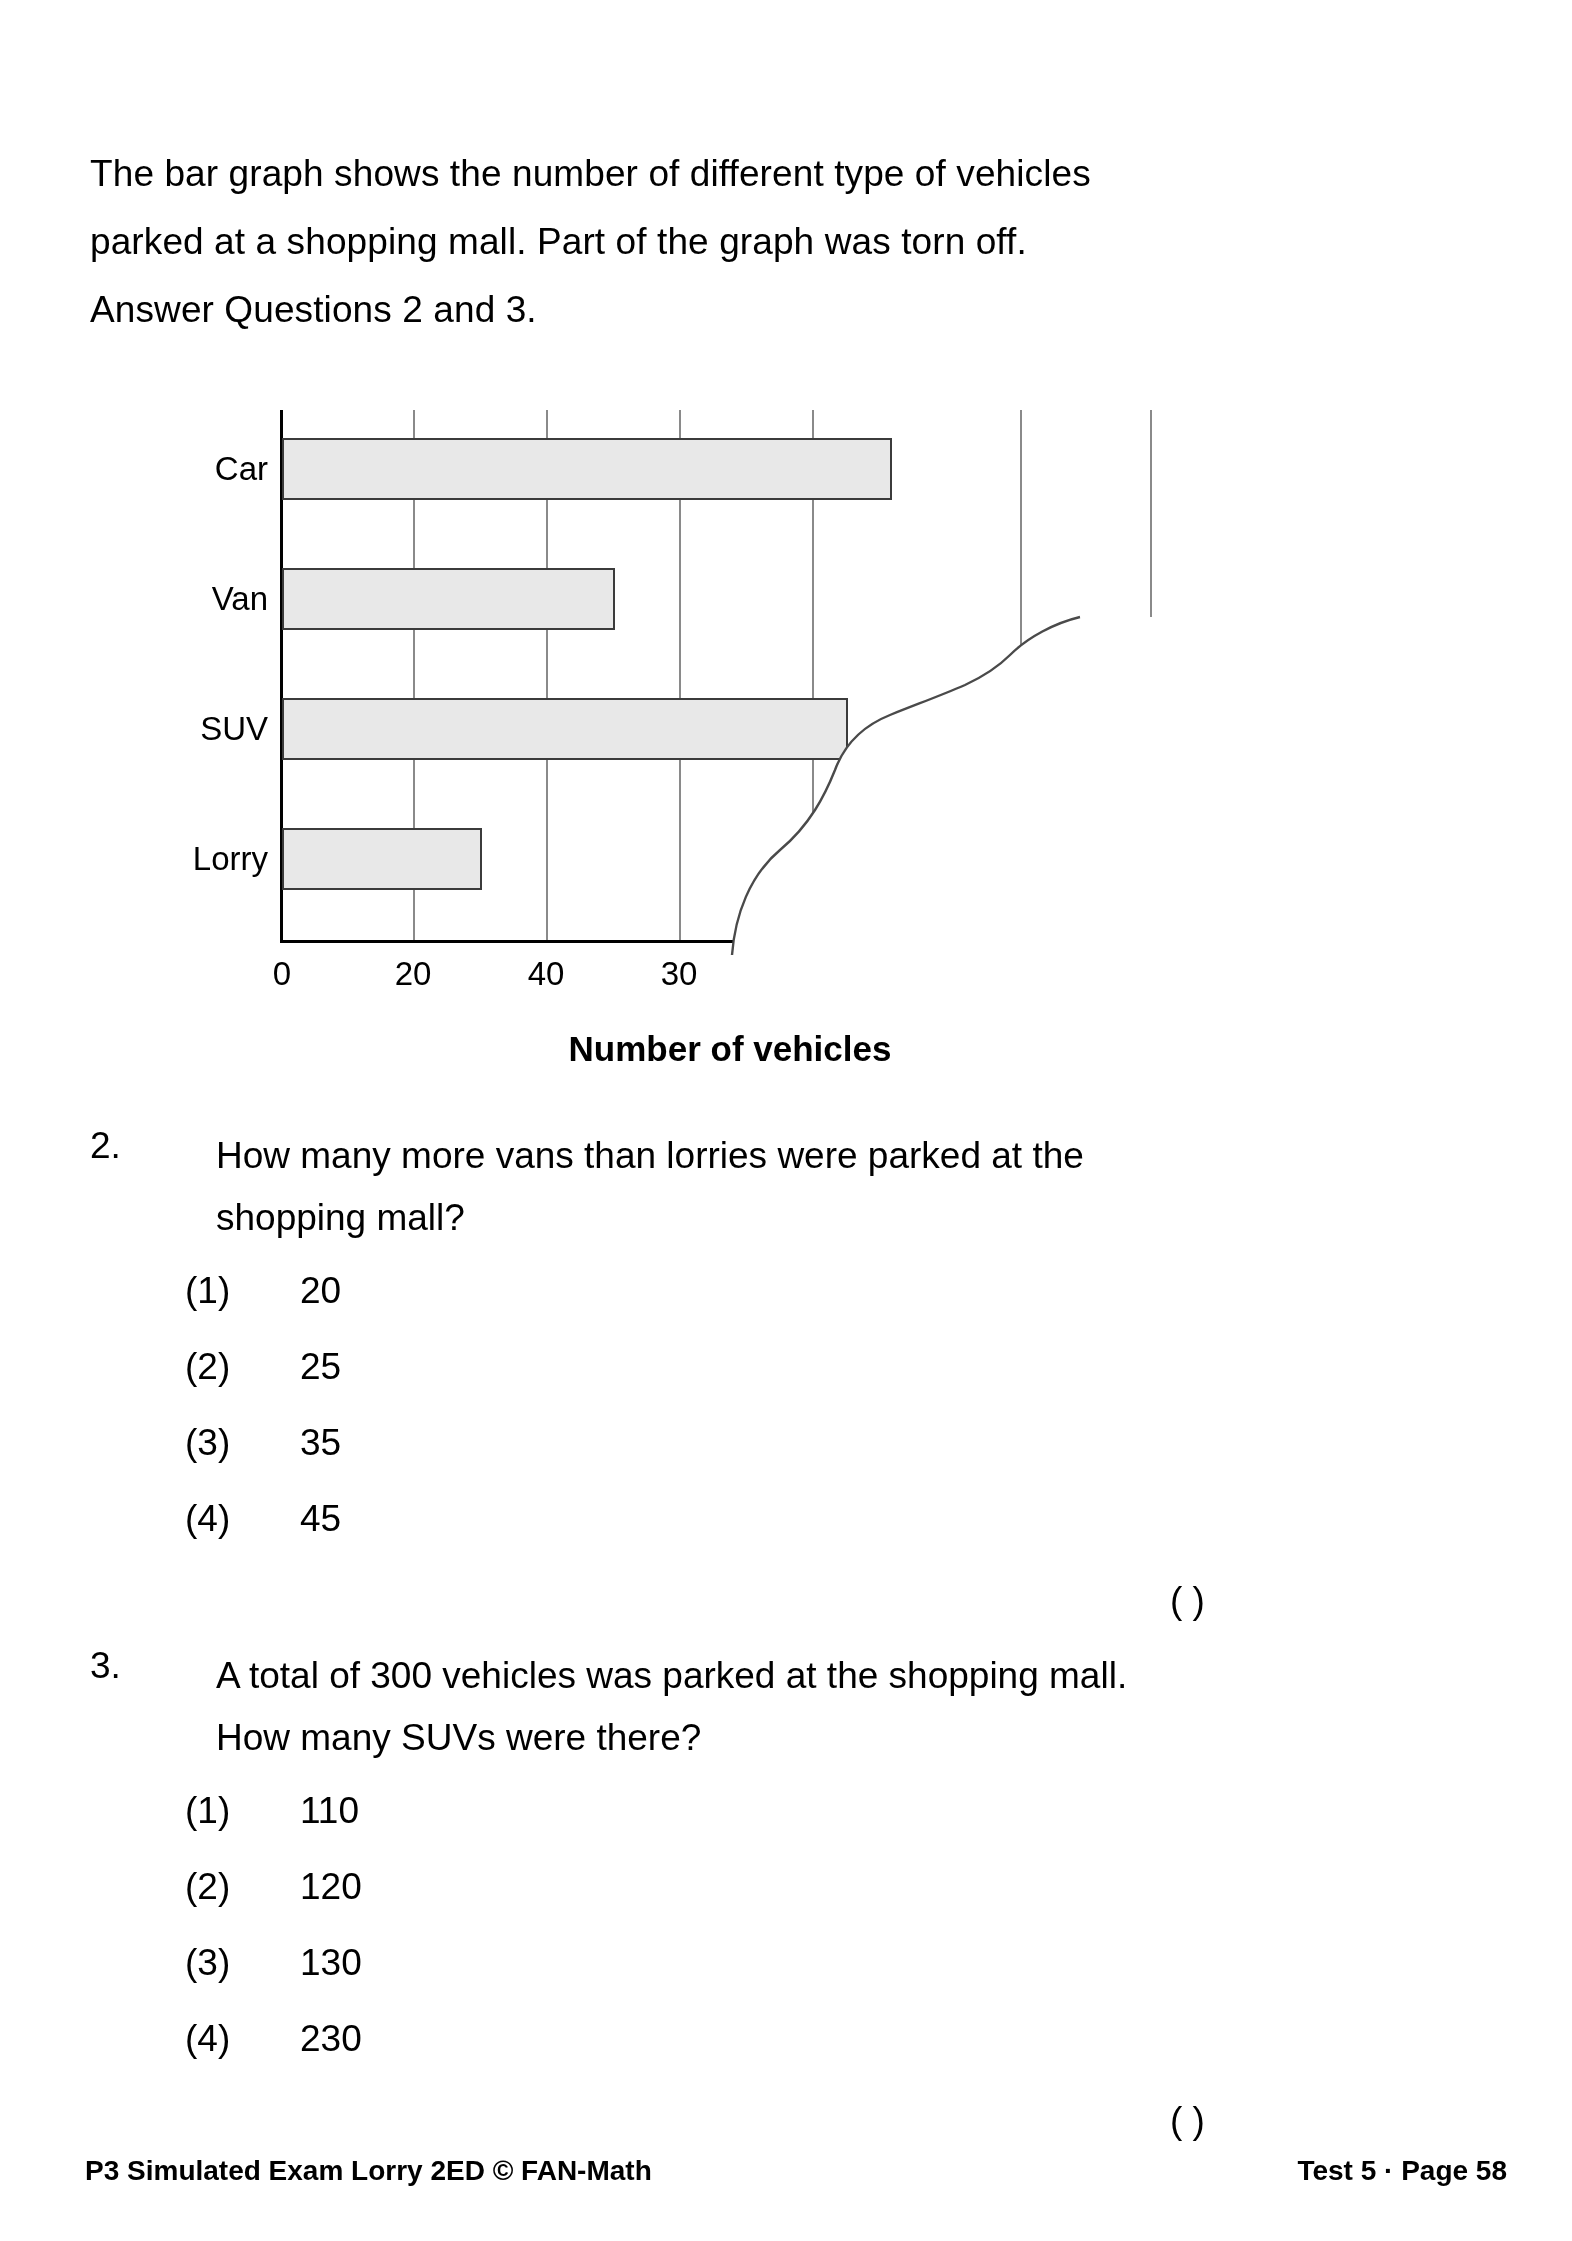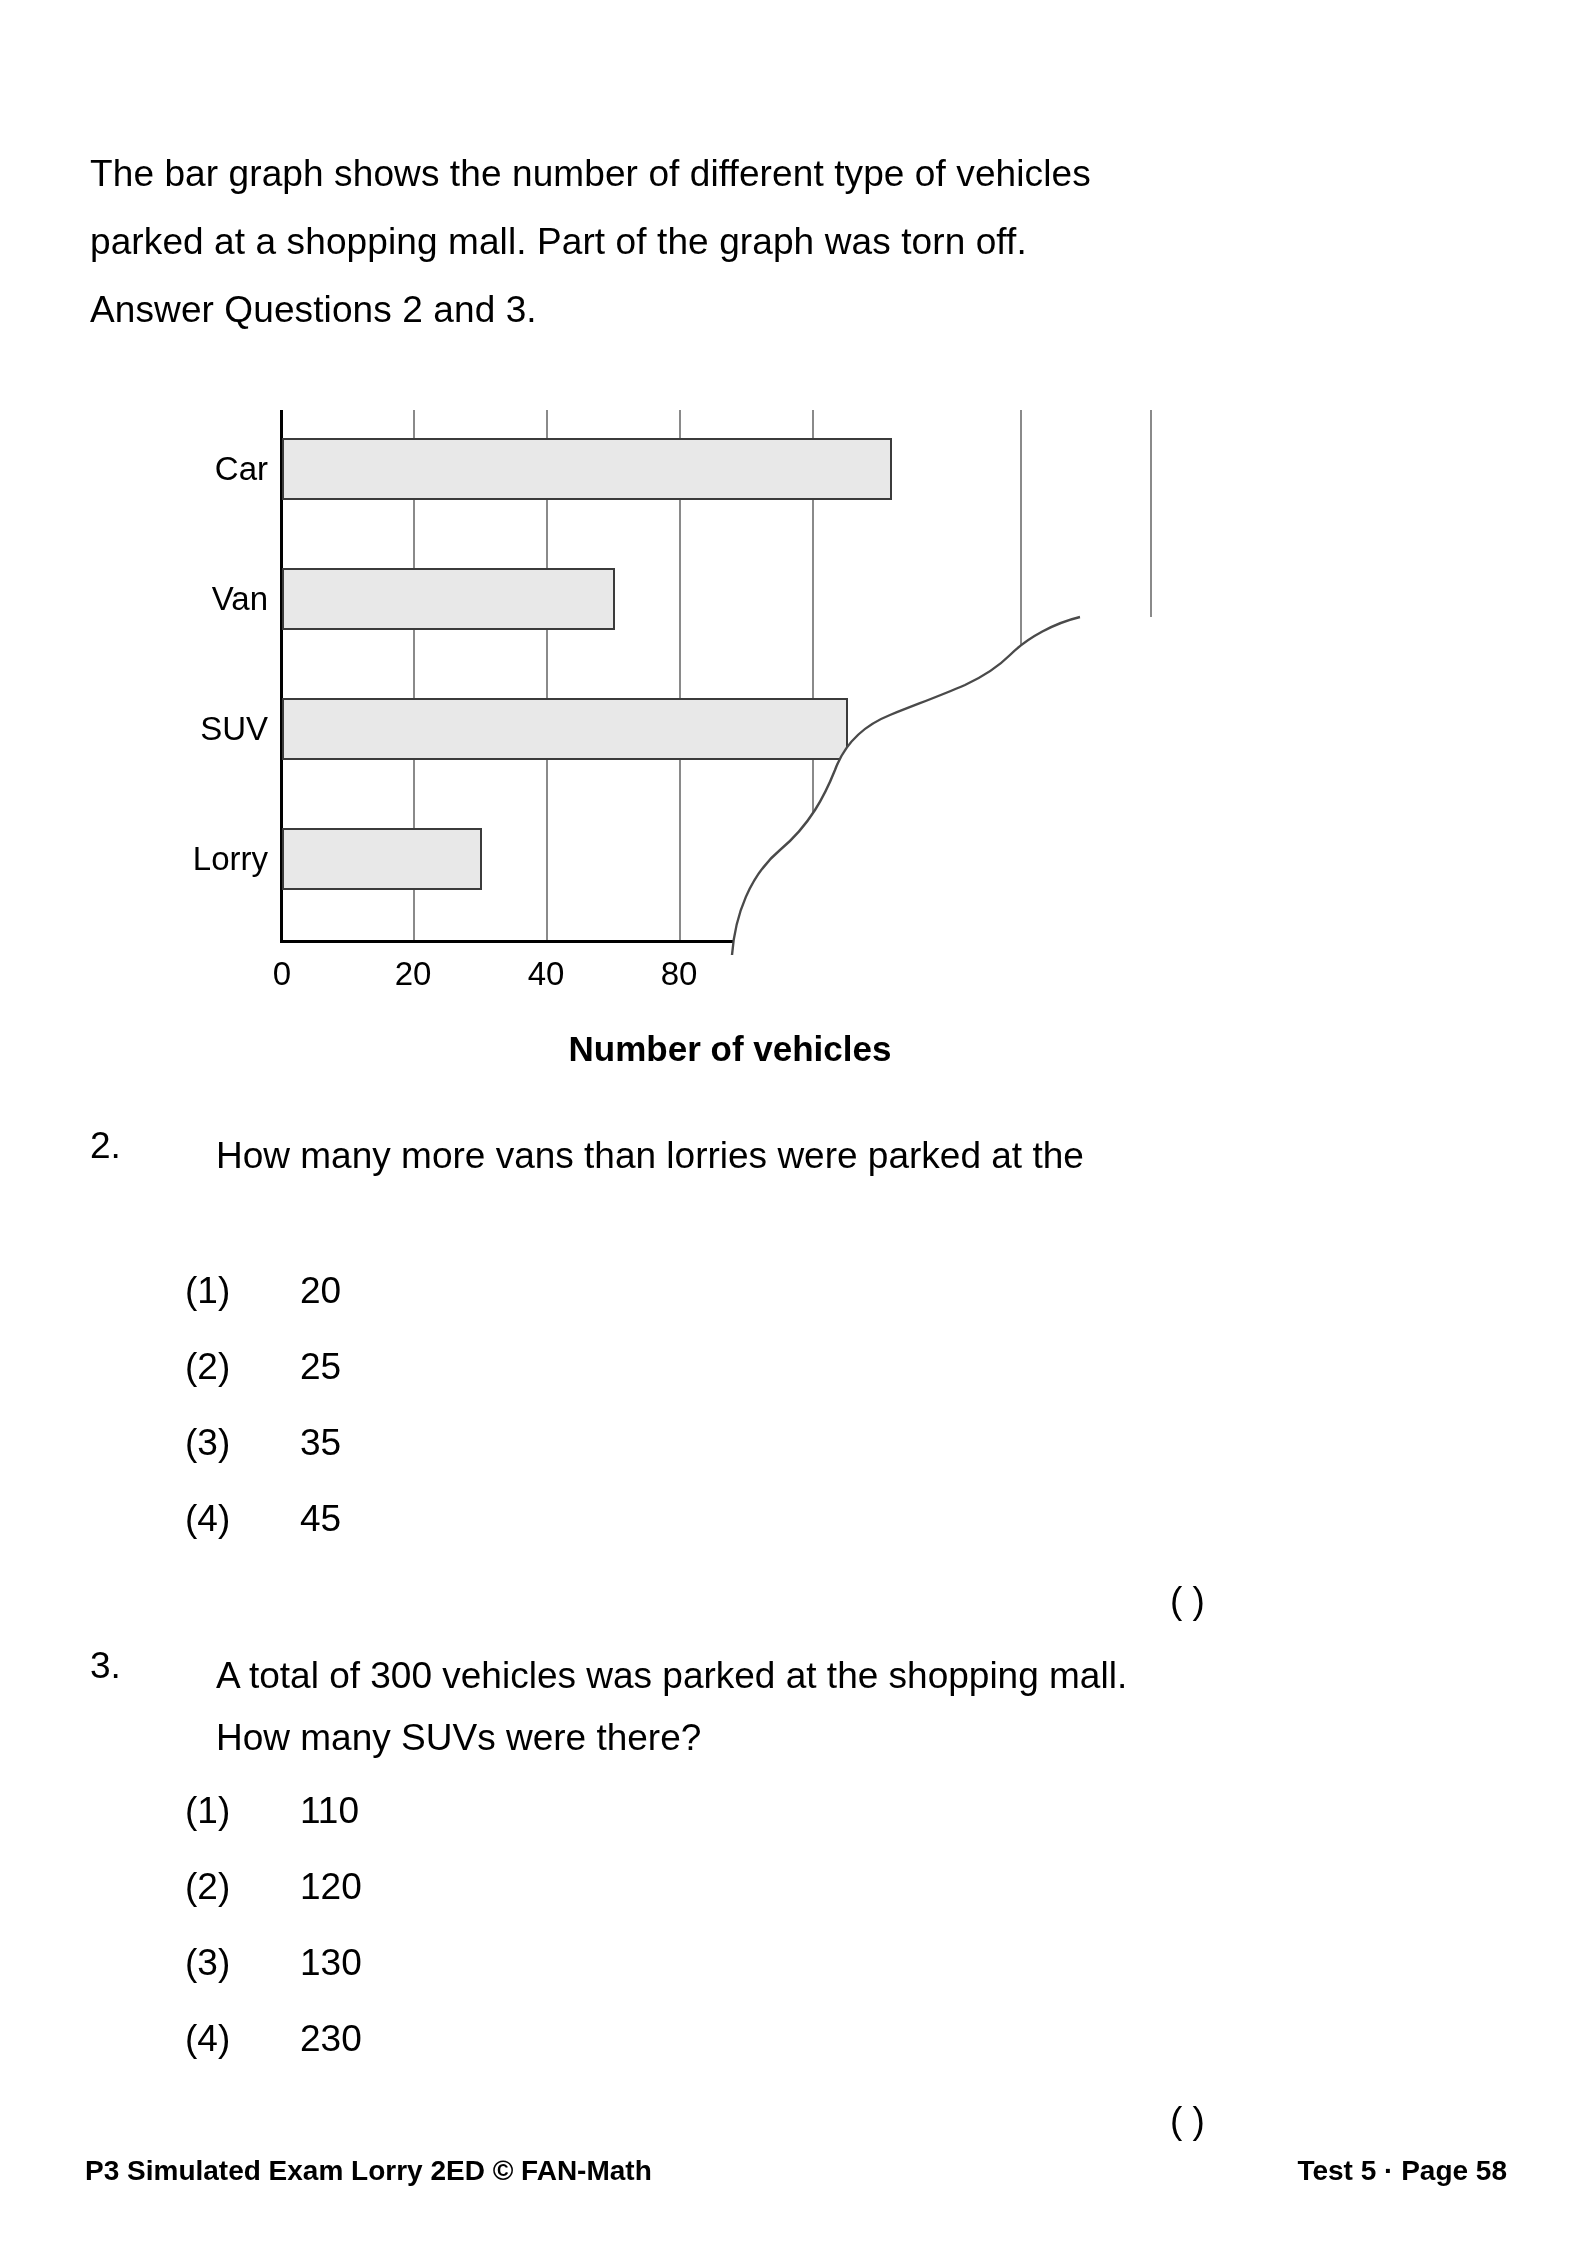--- a/index.html
+++ b/index.html
@@ -205,21 +205,21 @@
       <div class="bar" style="left:2px; top:418px; width:200px; height:62px;"></div>
 
       <div class="cat-label" style="top:40px;">Car</div>
       <div class="cat-label" style="top:170px;">Van</div>
       <div class="cat-label" style="top:300px;">SUV</div>
       <div class="cat-label" style="top:430px;">Lorry</div>
 
       <div class="tick-label" style="left:2px;">0</div>
       <div class="tick-label" style="left:133px;">20</div>
       <div class="tick-label" style="left:266px;">40</div>
-      <div class="tick-label" style="left:399px;">80</div>
+      <div class="tick-label" style="left:399px;">30</div>
     </div>
 
     <svg class="tear" viewBox="0 0 900 600" preserveAspectRatio="none">
       <path d="M 452,600
                C 455,560 470,520 500,495
                C 530,470 545,440 555,415
                C 565,388 585,370 610,360
                C 640,348 662,340 685,330
                C 700,323 715,315 730,300
                C 748,282 775,268 800,262
@@ -233,20 +233,21 @@
                C 748,282 775,268 800,262" fill="none" stroke="#4a4a4a" stroke-width="2.4"></path>
     </svg>
 
     <div class="axis-caption">Number of vehicles</div>
   </div>
 
   <div class="q" style="top:1125px;">
     <div class="q-num" style="top:0;">2.</div>
     <div class="q-text" style="top:0;">
       <div>How many more vans than lorries were parked at the</div>
+      <div>shopping mall?</div>
     </div>
 
     <div class="opt" style="top:145px;">
       <span class="opt-tag">(1)</span>
       <span class="opt-val">20</span>
     </div>
     <div class="opt" style="top:221px;">
       <span class="opt-tag">(2)</span>
       <span class="opt-val">25</span>
     </div>

